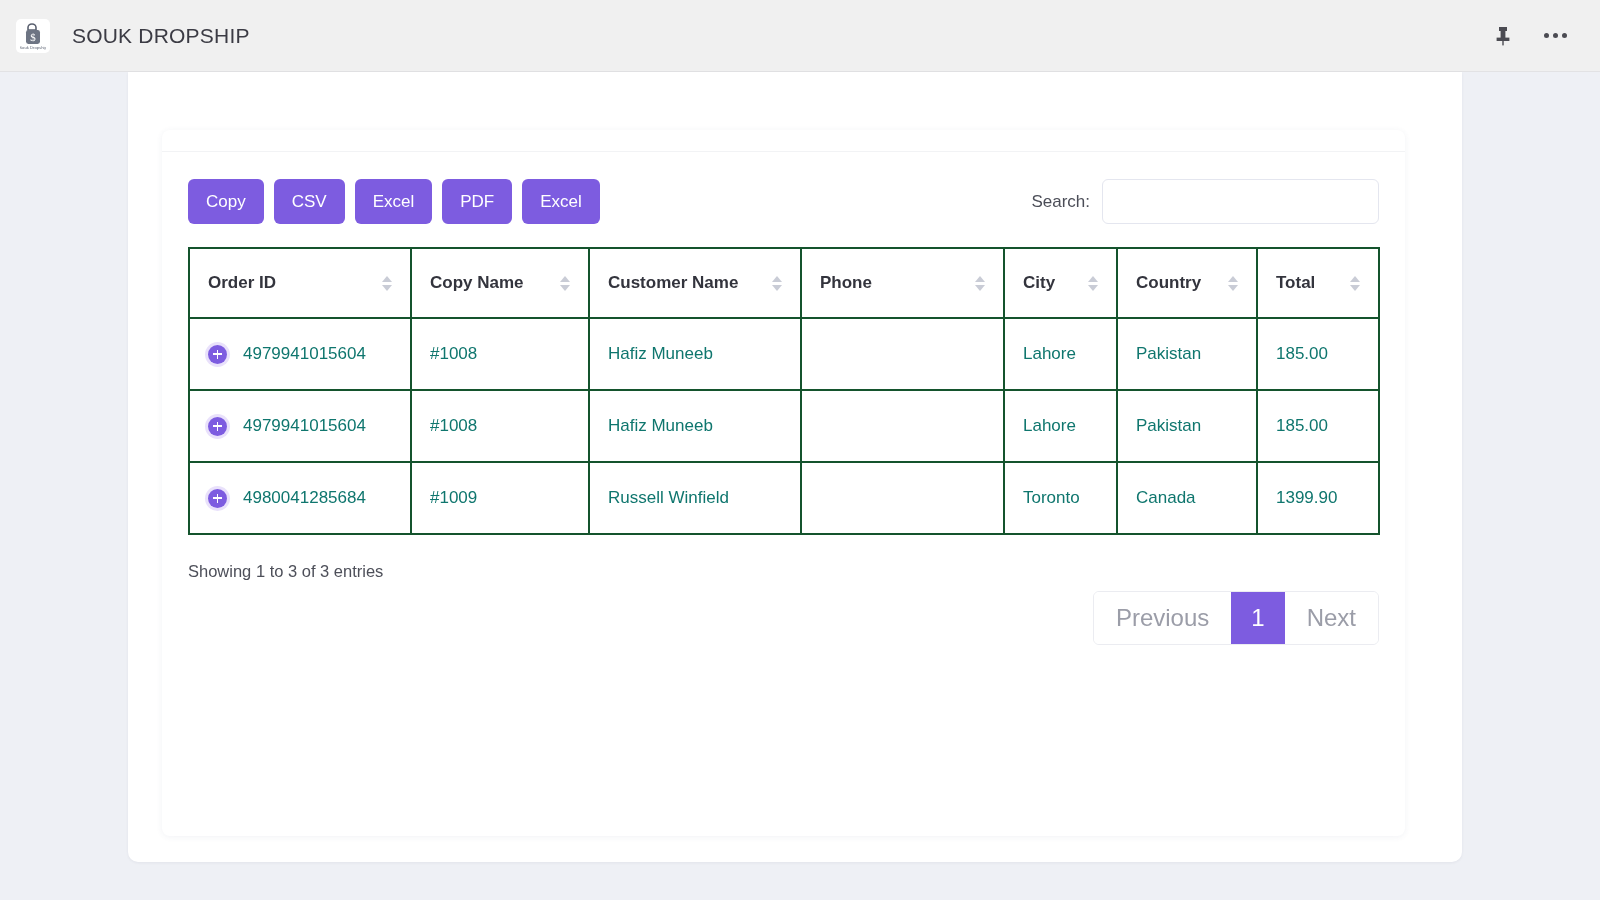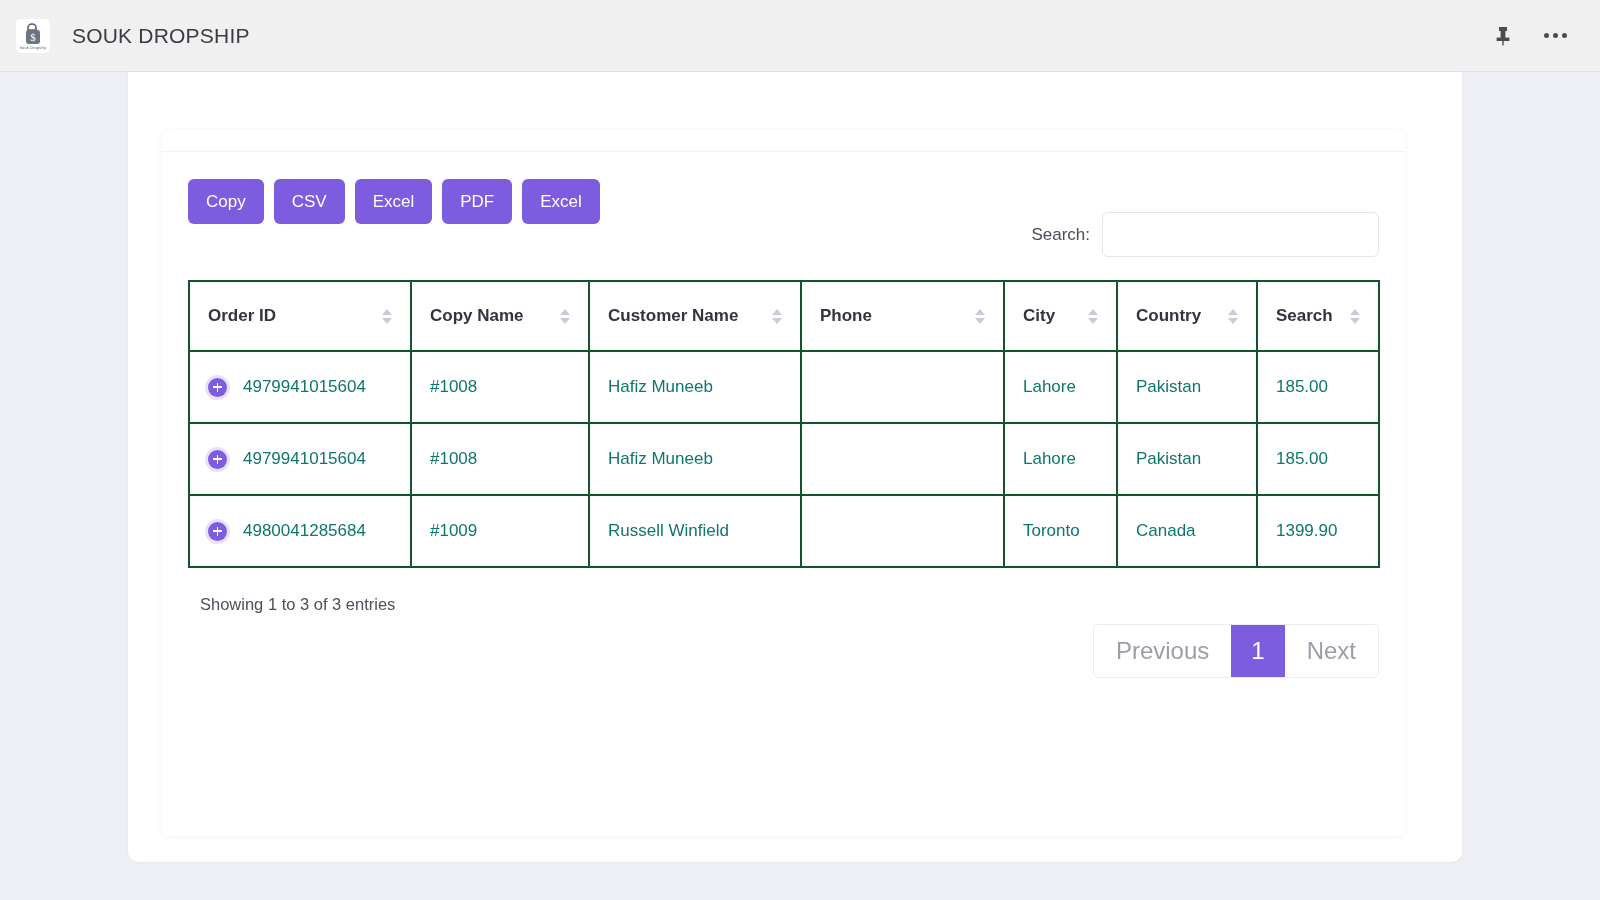--- a/index.html
+++ b/index.html
@@ -103,21 +103,21 @@
     font-size: 17px;
     font-family: "Liberation Sans", sans-serif;
     padding: 0 18px;
     height: 45px;
     min-width: 62px;
     cursor: pointer;
     line-height: 45px;
     white-space: nowrap;
   }
   .toolbar-spacer { flex: 1 1 auto; }
-  .search-wrap { display: flex; align-items: center; margin-top: 33px; }
+  .search-wrap { display: flex; align-items: center; }
   .search-label {
     font-size: 17px; color: #4b4d57; margin-right: 12px; white-space: nowrap;
   }
   .search-input {
     width: 277px; height: 45px;
     border: 1px solid #e4e6ef;
     border-radius: 6px;
     padding: 0 12px;
     font-size: 16px;
     font-family: "Liberation Sans", sans-serif;
@@ -193,21 +193,21 @@
 
   
   .dt-footer {
     margin-top: 21px;
     display: block;
     position: relative;
     height: 100px;
   }
   .dt-info {
     font-size: 16.5px; color: #4d4f59;
-    position: absolute; left: 12px; top: 6px;
+    position: absolute; left: 0; top: 6px;
   }
   .pagination {
     position: absolute; right: 0; top: 35px;
     display: flex;
     border: 1px solid #ebecf1;
     border-radius: 6px;
     overflow: hidden;
     background: #fff;
   }
   .page-btn {
@@ -342,21 +342,21 @@
               <span class="th-inner">
                 <span>Country</span>
                 <span class="sort-arrows">
                     <i class="up"></i>
                     <i class="dn"></i>
                   </span>
               </span>
             </th>
             <th>
               <span class="th-inner">
-                <span>Search</span>
+                <span>Total</span>
                 <span class="sort-arrows">
                     <i class="up"></i>
                     <i class="dn"></i>
                   </span>
               </span>
             </th>
           </tr>
         </thead>
         <tbody>
           <tr>

